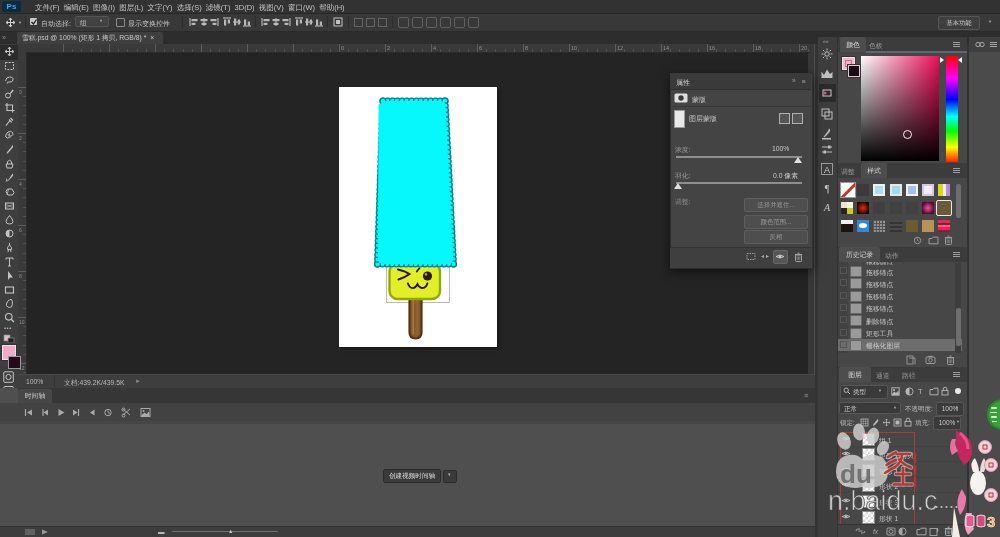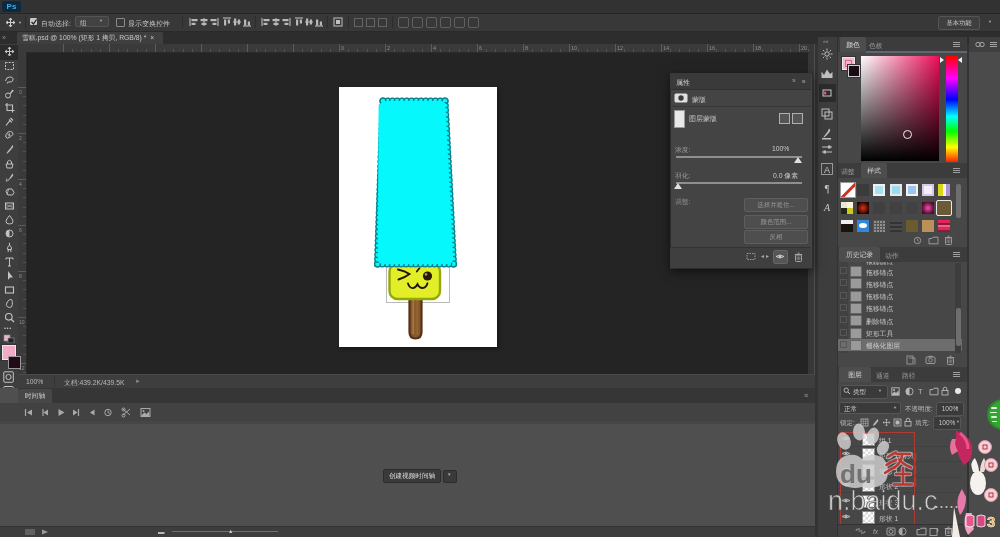--- a/index.html
+++ b/index.html
@@ -3,20 +3,21 @@
 <style>
 html,body{margin:0;padding:0;background:#4f4f4f;}
 #wrap{position:relative;width:1000px;height:537px;overflow:hidden;background:#4f4f4f;
  font-family:"Liberation Sans",sans-serif;-webkit-font-smoothing:antialiased;}
 .a{position:absolute;}
 </style></head>
 <body>
 <div id="wrap">
 <div class="a" style="left:0;top:0;width:1000px;height:13px;background:#323232;border-bottom:1px solid #262626;"></div>
 <div class="a" style="left:2px;top:1px;width:19px;height:11px;background:#0b2a40;border-radius:2px;color:#3caee8;font-size:8px;font-weight:bold;text-align:center;line-height:11px;">Ps</div>
+<div class="a" style="left:35px;top:3px;color:#c4c4c4;font-size:7.5px;">文件(F)&nbsp;&nbsp;编辑(E)&nbsp;&nbsp;图像(I)&nbsp;&nbsp;图层(L)&nbsp;&nbsp;文字(Y)&nbsp;&nbsp;选择(S)&nbsp;&nbsp;滤镜(T)&nbsp;&nbsp;3D(D)&nbsp;&nbsp;视图(V)&nbsp;&nbsp;窗口(W)&nbsp;&nbsp;帮助(H)</div>
 <div class="a" style="left:0;top:14px;width:1000px;height:17px;background:#383838;border-bottom:1px solid #2a2a2a;"></div>
 <svg class="a" style="left:4px;top:16px;" width="13" height="13" viewBox="0 0 13 13">
       <path d="M6.5,2 L6.5,11 M2,6.5 L11,6.5 M6.5,2 L5,4 M6.5,2 L8,4 M6.5,11 L5,9 M6.5,11 L8,9 M2,6.5 L4,5 M2,6.5 L4,8 M11,6.5 L9,5 M11,6.5 L9,8" stroke="#d0d0d0" stroke-width="1" fill="none"></path>
     </svg>
 <div class="a" style="left:18px;top:20px;color:#aaa;font-size:4px;">▼</div>
 <div class="a" style="left:25px;top:16px;width:1px;height:12px;background:#2c2c2c;"></div>
 <div class="a" style="left:30px;top:18px;width:7px;height:7px;background:#c9c9c9;border-radius:1px;"></div>
 <svg class="a" style="left:30px;top:18px;" width="8" height="8" viewBox="0 0 8 8">
       <path d="M1.5,4 L3.5,6 L6.5,1.5" stroke="#222" stroke-width="1.3" fill="none"></path>
     </svg>

